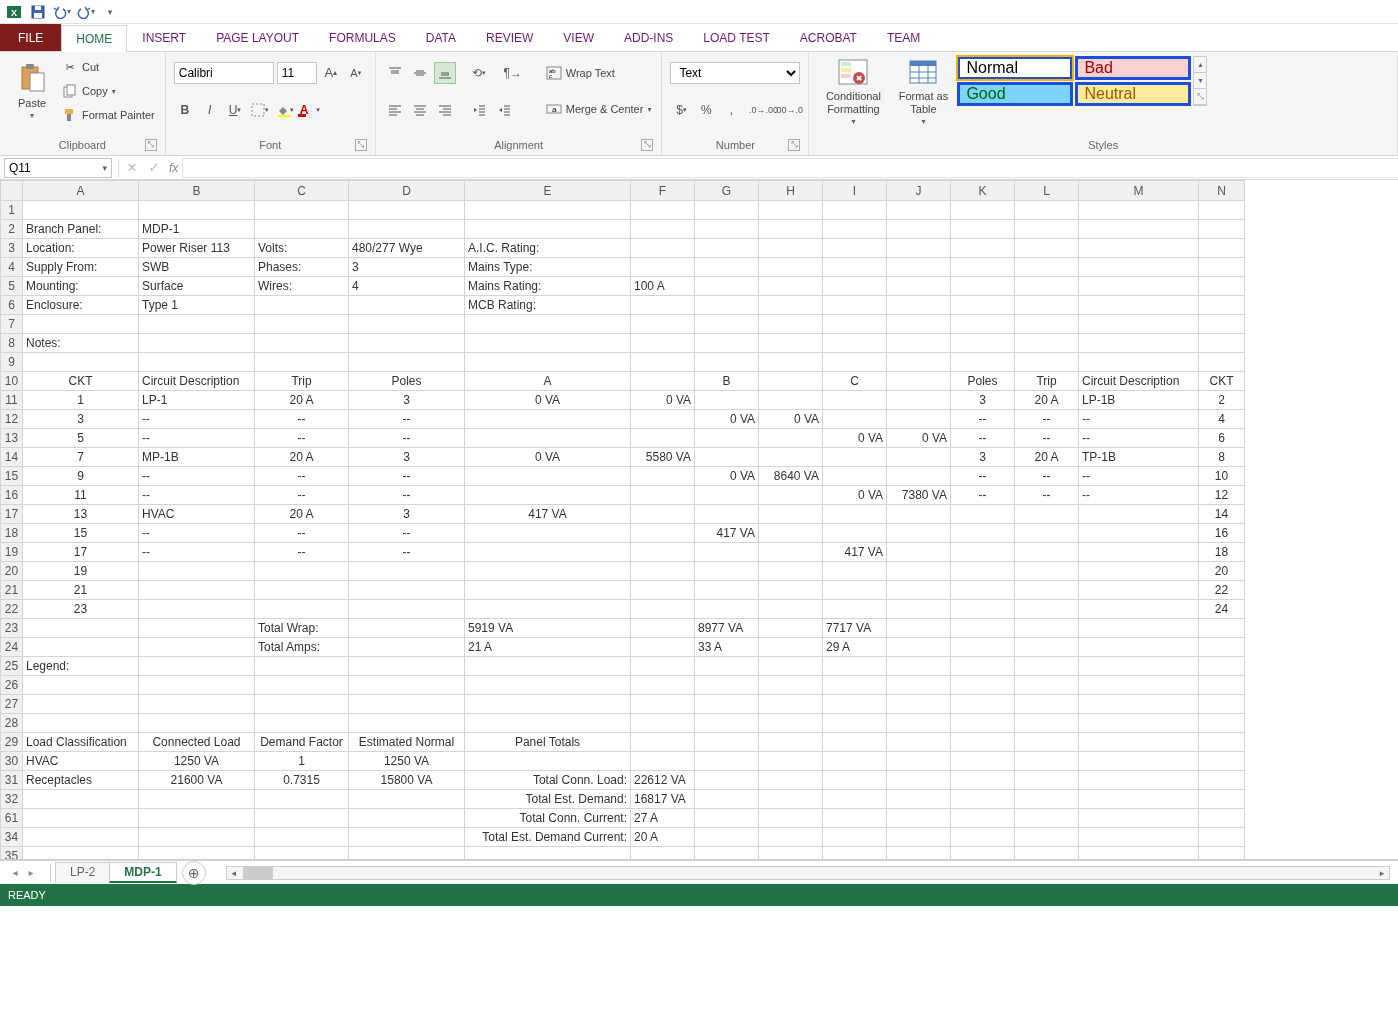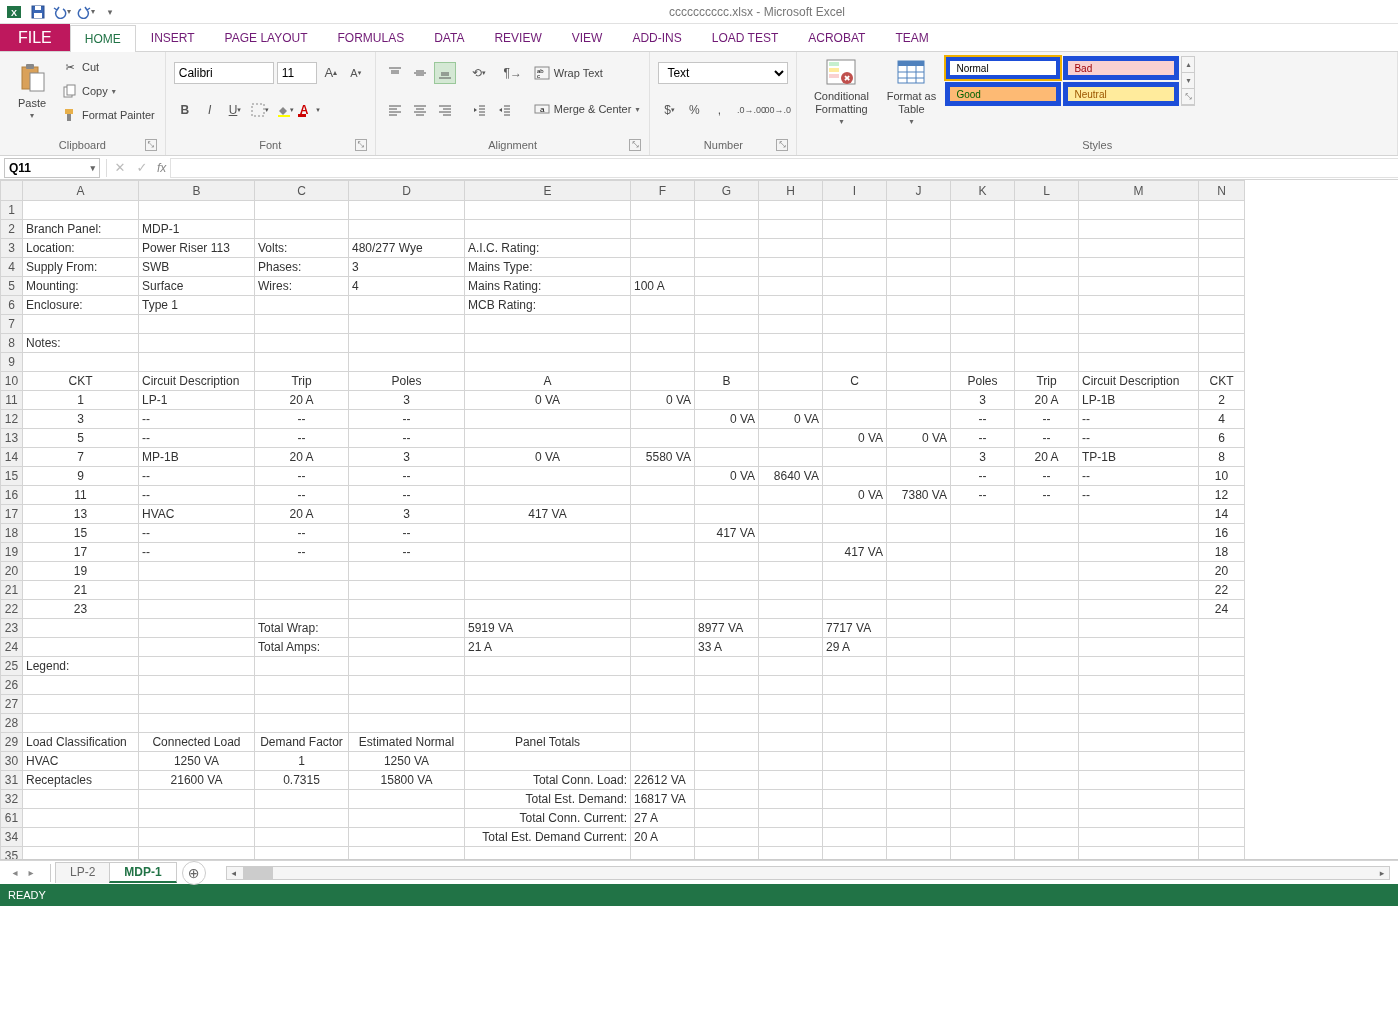--- a/index.html
+++ b/index.html
@@ -6,50 +6,50 @@
 body { background: #fff; font-size: 12px; overflow: hidden; user-select: none; }
 
 
 .titlebar { height: 24px; background: #fff; display: flex; align-items: center; padding: 0 4px; border-bottom: 1px solid #e1e1e1; }
 .titlebar .qat { display: flex; align-items: center; gap: 4px; }
 .titlebar .qat-item { width: 20px; height: 20px; display: flex; align-items: center; justify-content: center; cursor: pointer; }
 .titlebar .title { flex: 1; text-align: center; color: #777; font-size: 12px; }
 
 
 .tabs { height: 28px; background: #fff; display: flex; align-items: stretch; border-bottom: 1px solid #d4d4d4; }
-.tab-file { background: #be185d; color: #fff; padding: 0 18px; display: flex; align-items: center; font-size: 16px; cursor: pointer; }
+.tab-file { background: #7f1d1d; color: #fff; padding: 0 18px; display: flex; align-items: center; font-size: 12px; cursor: pointer; }
 .tab { padding: 0 14px; display: flex; align-items: center; color: #701a75; font-size: 12px; cursor: pointer; border: 1px solid transparent; border-bottom: none; }
 .tab.active { background: #fff; border-color: #d4d4d4; color: #217346; position: relative; top: 1px; }
 
 
 .ribbon { height: 104px; background: #f5f5f5; border-bottom: 1px solid #d4d4d4; display: flex; }
 .group { border-right: 1px solid #e1e1e1; padding: 4px 8px 2px 8px; display: flex; flex-direction: column; }
 .group-body { flex: 1; display: flex; align-items: flex-start; gap: 4px; }
 .group-label { text-align: center; color: #666; font-size: 11px; padding: 2px 0; position: relative; }
 .group-label .launcher { position: absolute; right: 0; bottom: 2px; width: 12px; height: 12px; border: 1px solid #aaa; font-size: 8px; line-height: 10px; text-align: center; color: #666; cursor: pointer; }
 .big-btn { display: flex; flex-direction: column; align-items: center; justify-content: center; width: 48px; height: 70px; cursor: pointer; font-size: 11px; color: #444; text-align: center; gap: 2px; }
 .big-btn .ico { width: 32px; height: 32px; display: flex; align-items: center; justify-content: center; }
 .col3 { display: flex; flex-direction: column; gap: 2px; justify-content: space-around; height: 70px; }
 .mini { display: flex; align-items: center; gap: 4px; color: #444; font-size: 11px; cursor: pointer; padding: 1px 2px; }
 .mini .ico { width: 16px; height: 16px; display: flex; align-items: center; justify-content: center; }
 .row { display: flex; gap: 3px; align-items: center; }
 .sel { border: 1px solid #c5c5c5; background: #fff; height: 22px; font-size: 12px; padding: 0 4px; }
 .icon-btn { width: 22px; height: 22px; display: flex; align-items: center; justify-content: center; cursor: pointer; color: #555; border: 1px solid transparent; }
 .icon-btn.active { background: #d4e8d4; border-color: #9ac89a; }
-.style-box { width: 116px; height: 24px; border: 5px solid #1d4ed8; display: flex; align-items: center; padding: 0 6px; font-size: 10px; cursor: pointer; }
+.style-box { width: 116px; height: 24px; border: 3px solid #1d4ed8; display: flex; align-items: center; padding: 0 6px; font-size: 16px; cursor: pointer; }
 .style-normal { background: #fff; }
 .style-bad { background: #f9d1d1; color: #9c0006; }
-.style-good { background: #fdba74; color: #006100; }
+.style-good { background: #7dd3fc; color: #006100; }
 .style-neutral { background: #ffeb9c; color: #9c5700; }
 .style-scroll { width: 14px; display: flex; flex-direction: column; border: 1px solid #ccc; }
 .style-scroll div { flex:1; display:flex; align-items:center; justify-content:center; font-size:8px; color:#666; border-bottom:1px solid #ccc; cursor:pointer; }
 
 
 .fbar { height: 24px; border-bottom: 1px solid #d4d4d4; display: flex; align-items: center; background: #fff; }
-.namebox { width: 96px; height: 20px; border: 1px solid #c5c5c5; margin: 8px 4px; padding: 0 4px; font-size: 12px; display:flex; align-items:center; justify-content:space-between;font-weight:bold; }
+.namebox { width: 108px; height: 20px; border: 1px solid #c5c5c5; margin: 8px 4px; padding: 0 4px; font-size: 12px; display:flex; align-items:center; justify-content:space-between; }
 .namebox .dd { font-size:9px; color:#666; }
 .fbar-btn { width: 22px; text-align: center; color: #bbb; font-size: 13px; cursor: pointer; }
 .fx { color: #888; font-style: italic; font-size: 12px; padding: 0 4px; }
 .formula-input { flex: 1; height: 20px; border: 1px solid #e1e1e1; border-right:none; padding: 0 4px; font-size: 12px; }
 
 
 .grid-wrap { position: relative; height: 680px; overflow: hidden; border-bottom:1px solid #ccc; }
 table.grid { border-collapse: collapse; table-layout: fixed; }
 .grid th, .grid td { border: 1px solid #d4d4d4; height: 19px; font-size: 12px; color: #333; padding: 0 3px; white-space: nowrap; overflow: hidden; }
 .grid thead th { background: #f0f0f0; text-align: center; font-weight: normal; color: #555; height: 20px; }
@@ -100,21 +100,20 @@
         <span style="font-size:8px;color:#666">▾</span>
       </div>
     <div class="qat-item">
         <svg width="14" height="14">
           <path d="M4 4 A5 5 0 1 0 10 5 M10 5 L13 3 M10 5 L8 2" stroke="#3a67b5" fill="none" stroke-width="1.5"></path>
         </svg>
         <span style="font-size:8px;color:#666">▾</span>
       </div>
     <div class="qat-item" style="font-size:9px;color:#666">▾</div>
   </div>
-  <div class="title">cccccccccc.xlsx - Microsoft Excel</div>
 </div>
 
 <div class="tabs">
   <div class="tab-file">FILE</div>
   <div id="tabs-host" style="display: flex;">
       <div class="tab active">HOME</div>
       <div class="tab">INSERT</div>
       <div class="tab">PAGE LAYOUT</div>
       <div class="tab">FORMULAS</div>
       <div class="tab">DATA</div>
@@ -286,21 +285,21 @@
               <svg width="14" height="14">
                 <path d="M2 7 L5 5 L5 9 Z" fill="#555"></path>
                 <line x1="7" y1="3" x2="13" y2="3" stroke="#555"></line>
                 <line x1="7" y1="6" x2="13" y2="6" stroke="#555"></line>
                 <line x1="7" y1="9" x2="13" y2="9" stroke="#555"></line>
                 <line x1="7" y1="12" x2="13" y2="12" stroke="#555"></line>
               </svg>
             </div>
         </div>
       </div>
-      <div class="col3" style="margin-left:4px">
+      <div class="col3" style="margin-left:16px">
         <div class="mini">
             <span class="ico">
               <svg width="16" height="14">
                 <rect x="1" y="1" width="14" height="12" fill="none" stroke="#888"></rect>
                 <text x="3" y="7" font-size="6">ab</text>
                 <text x="3" y="12" font-size="6">c</text>
               </svg>
             </span>
             <span>Wrap Text</span>
           </div>

